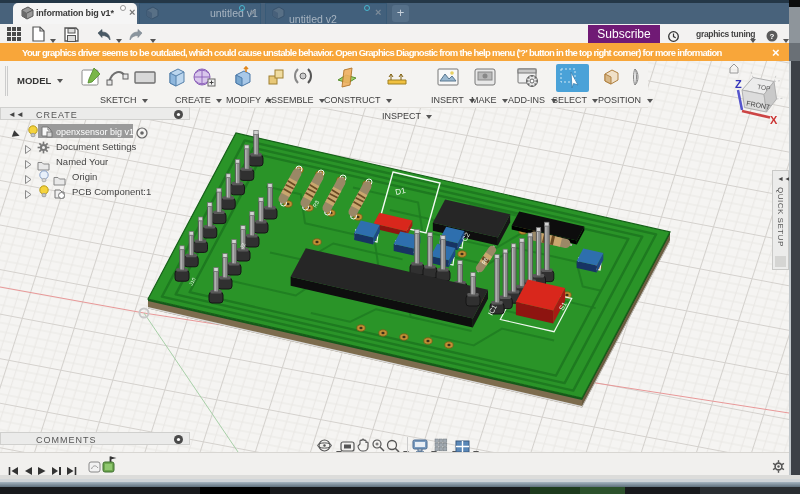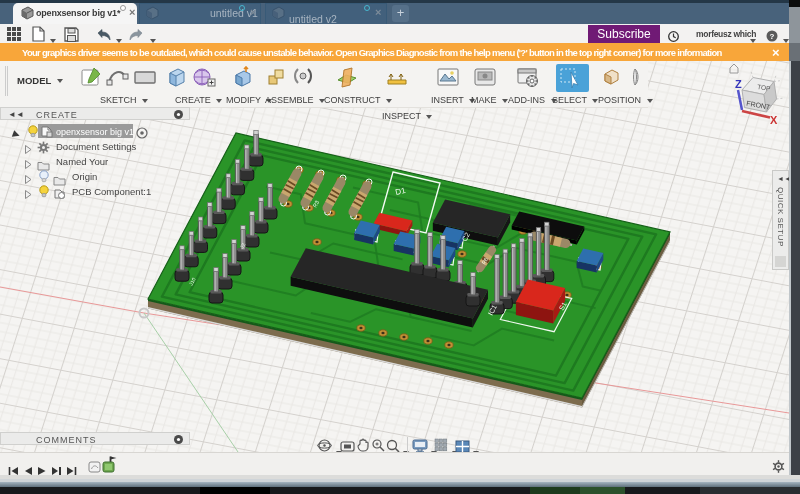--- a/index.html
+++ b/index.html
@@ -333,21 +333,21 @@
 
 <div class="abs" style="left:0;top:43px;width:648px;height:65px;background:#f4f3f1;border-bottom:1px solid #e3e1dd"></div>
 
 <div class="abs" style="left:0;top:0;width:792px;height:24px;background:#48627b;border-top:3px solid #243747"></div>
 <div class="abs" style="left:13px;top:3px;width:124px;height:21px;background:#f5f5f5;border-radius:5px 5px 0 0;"></div>
 <div class="abs" style="left:20px;top:6px;"><svg width="15" height="14" viewBox="0 0 15 14" style="">
       <path d="M2 4 L8 1 L13 4 L13 10 L7 13 L2 10 Z" fill="#9a9a9a" stroke="#555"></path>
       <path d="M2 4 L7 7 L7 13 L2 10 Z" fill="#6a6a6a"></path>
       <path d="M7 7 L13 4" stroke="#555" fill="none"></path>
     </svg></div>
-<div class="abs" style="left:36px;top:8px;font-size:9px;letter-spacing:-0.2px;font-weight:bold;color:#3a3a3a;">openxsensor big v1*</div>
+<div class="abs" style="left:36px;top:8px;font-size:9px;letter-spacing:-0.2px;font-weight:bold;color:#3a3a3a;">information big v1*</div>
 <div class="abs" style="left:120px;top:5px;width:6px;height:6px;border:1px solid #999;border-radius:50%;background:#fff"></div>
 <div class="abs" style="left:129px;top:6px;color:#777;font-size:11px;font-weight:bold">×</div>
 <div class="abs" style="left:139px;top:3px;width:122px;height:21px;background:#42607c;border:1px solid #385a77;border-bottom:none"></div>
 <div class="abs" style="left:145px;top:6px;opacity:0.85"><svg width="15" height="14" viewBox="0 0 15 14" style="">
       <path d="M2 4 L8 1 L13 4 L13 10 L7 13 L2 10 Z" fill="#5d7388" stroke="#36506a"></path>
       <path d="M2 4 L7 7 L7 13 L2 10 Z" fill="#48607a"></path>
     </svg></div>
 <div class="abs" style="left:163px;top:7px;font-size:10.5px;color:#a7b4c1;margin-left:47px;">untitled v1</div>
 <div class="abs" style="left:239px;top:5px;width:6px;height:6px;border:1.5px solid #46b8d0;border-radius:50%"></div>
 <div class="abs" style="left:250px;top:6px;color:#7c8b99;font-size:11px;font-weight:bold">×</div>
@@ -389,21 +389,21 @@
 <div class="abs" style="left:113px;top:31px"><span class="car"></span></div>
 <div class="abs" style="left:128px;top:28px"><svg width="18" height="14" viewBox="0 0 18 14" style="">
       <path d="M14 5 L10 1.5 L10 4 C 5 4, 2 7, 2 12 C 3.5 9, 6 7.5, 10 7.5 L10 9.5 Z" fill="#8a959e" stroke="#7a858e" stroke-width="0.6"></path>
     </svg></div>
 <div class="abs" style="left:147px;top:31px"><span class="car"></span></div>
 <div class="abs" style="left:588px;top:25px;width:72px;height:32px;background:#701a75;color:#fff;font-size:12px;text-align:center;line-height:18px">Subscribe Now</div>
 <div class="abs" style="left:668px;top:28px"><svg width="11" height="11" viewBox="0 0 11 11" style="">
       <circle cx="5.5" cy="5.5" r="4.8" fill="none" stroke="#333" stroke-width="1.3"></circle>
       <path d="M5.5 2.6 v3 l2.2 1.2" fill="none" stroke="#333" stroke-width="1.2"></path>
     </svg></div>
-<div class="abs" style="left:696px;top:29px;font-size:8.5px;letter-spacing:-0.3px;font-weight:bold;color:#444">morfeusz which</div>
+<div class="abs" style="left:696px;top:29px;font-size:8.5px;letter-spacing:-0.3px;font-weight:bold;color:#444">graphics tuning</div>
 <div class="abs" style="left:747px;top:31px"><span class="car"></span></div>
 <div class="abs" style="left:766px;top:28px"><svg width="12" height="12" viewBox="0 0 12 12" style="">
       <circle cx="6" cy="6" r="5.5" fill="#5a5a5a"></circle>
       <text x="6" y="9" text-anchor="middle" font-family="Liberation Sans,sans-serif" font-size="8" font-weight="bold" fill="#fff">?</text>
     </svg></div>
 <div class="abs" style="left:780px;top:31px"><span class="car"></span></div>
 
 <div class="abs" style="left:0;top:43px;width:791px;height:18px;background:#f8a63a"></div>
 <div class="abs" style="left:22px;top:47px;font-size:9.5px;font-weight:bold;color:#fff;white-space:nowrap;letter-spacing:-0.72px">Your graphics driver seems to be outdated, which could cause unstable behavior. Open Graphics Diagnostic from the help menu ('?' button in the top right corner) for more information</div>
 <div class="abs" style="left:772px;top:45px;color:#fff;font-size:13px;font-weight:bold">×</div>

